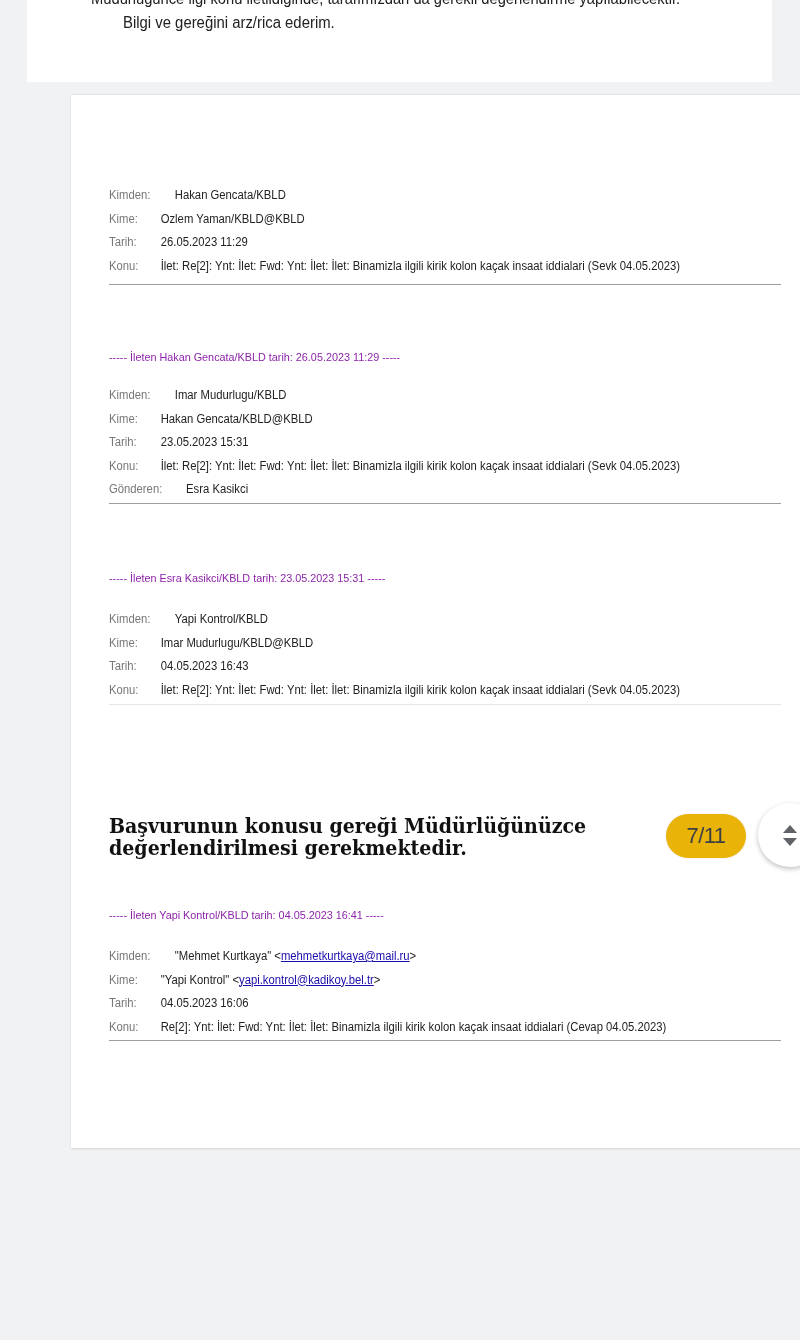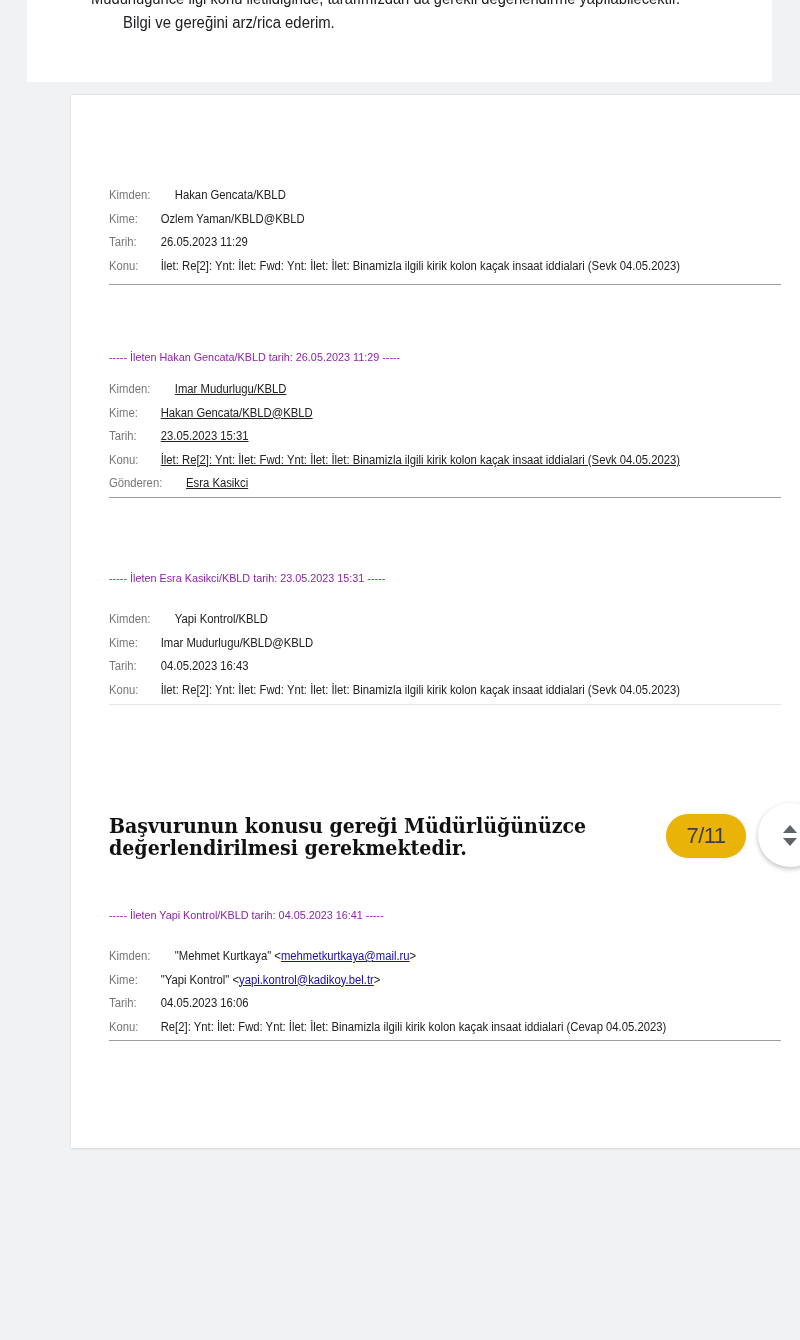--- a/index.html
+++ b/index.html
@@ -166,21 +166,21 @@
     <div class="hdr" style="top:92px;">
       <div class="row"><span class="lbl" style="width:70px;">Kimden:</span><span class="val">Hakan Gencata/KBLD</span></div>
       <div class="row"><span class="lbl" style="width:55px;">Kime:</span><span class="val">Ozlem Yaman/KBLD@KBLD</span></div>
       <div class="row"><span class="lbl" style="width:55px;">Tarih:</span><span class="val">26.05.2023 11:29</span></div>
       <div class="row"><span class="lbl" style="width:55px;">Konu:</span><span class="val">İlet: Re[2]: Ynt: İlet: Fwd: Ynt: İlet: İlet: Binamizla ilgili kirik kolon kaçak insaat iddialari (Sevk 04.05.2023)</span></div>
       <div class="sep" style="top:97px;"></div>
     </div>
 
     <div class="fwd" style="top:256px;">----- İleten Hakan Gencata/KBLD tarih: 26.05.2023 11:29 -----</div>
 
-    <div class="hdr" style="top:286px;text-decoration:underline;">
+    <div class="hdr" style="top:292px;">
       <div class="row"><span class="lbl" style="width:70px;">Kimden:</span><span class="val">Imar Mudurlugu/KBLD</span></div>
       <div class="row"><span class="lbl" style="width:55px;">Kime:</span><span class="val">Hakan Gencata/KBLD@KBLD</span></div>
       <div class="row"><span class="lbl" style="width:55px;">Tarih:</span><span class="val">23.05.2023 15:31</span></div>
       <div class="row"><span class="lbl" style="width:55px;">Konu:</span><span class="val">İlet: Re[2]: Ynt: İlet: Fwd: Ynt: İlet: İlet: Binamizla ilgili kirik kolon kaçak insaat iddialari (Sevk 04.05.2023)</span></div>
       <div class="row"><span class="lbl" style="width:82px;">Gönderen:</span><span class="val">Esra Kasikci</span></div>
       <div class="sep" style="top:116px;"></div>
     </div>
 
     <div class="fwd" style="top:477px;">----- İleten Esra Kasikci/KBLD tarih: 23.05.2023 15:31 -----</div>
 

